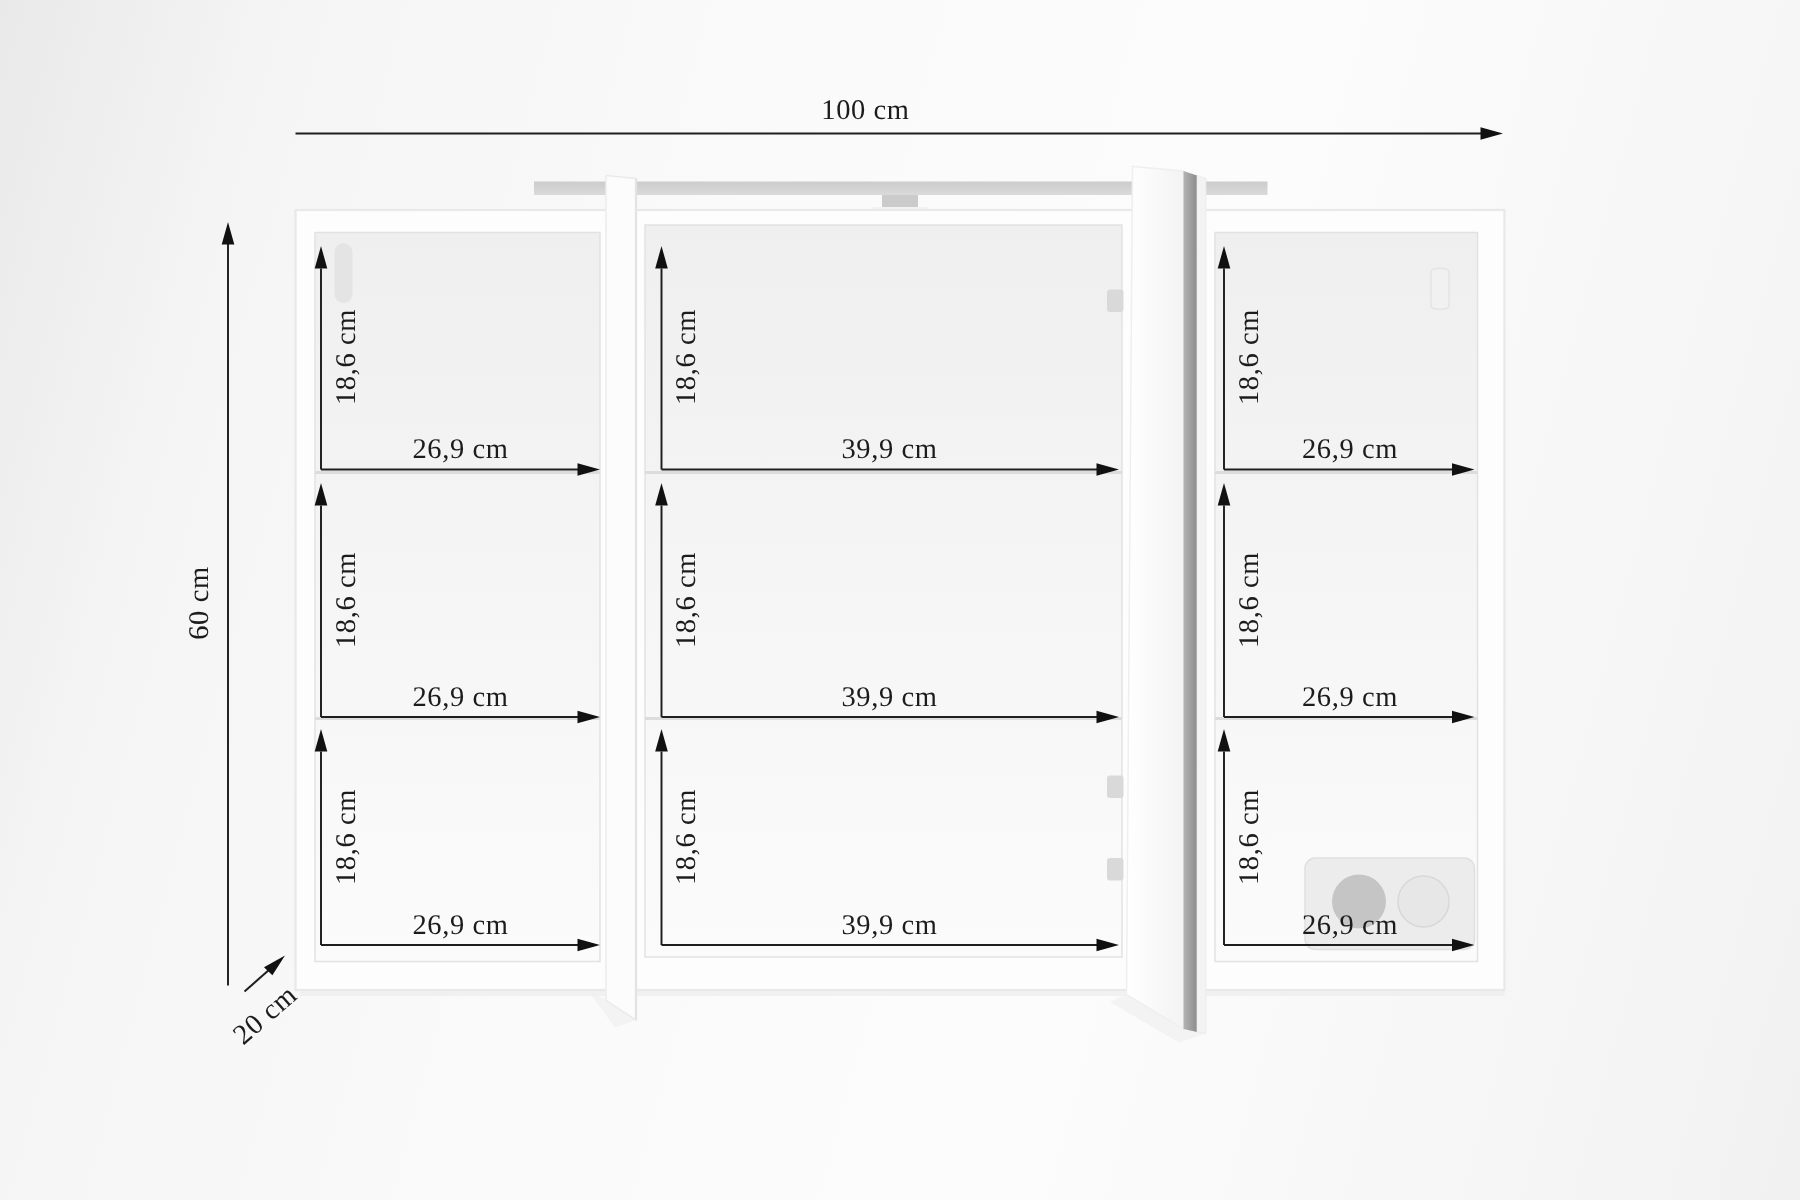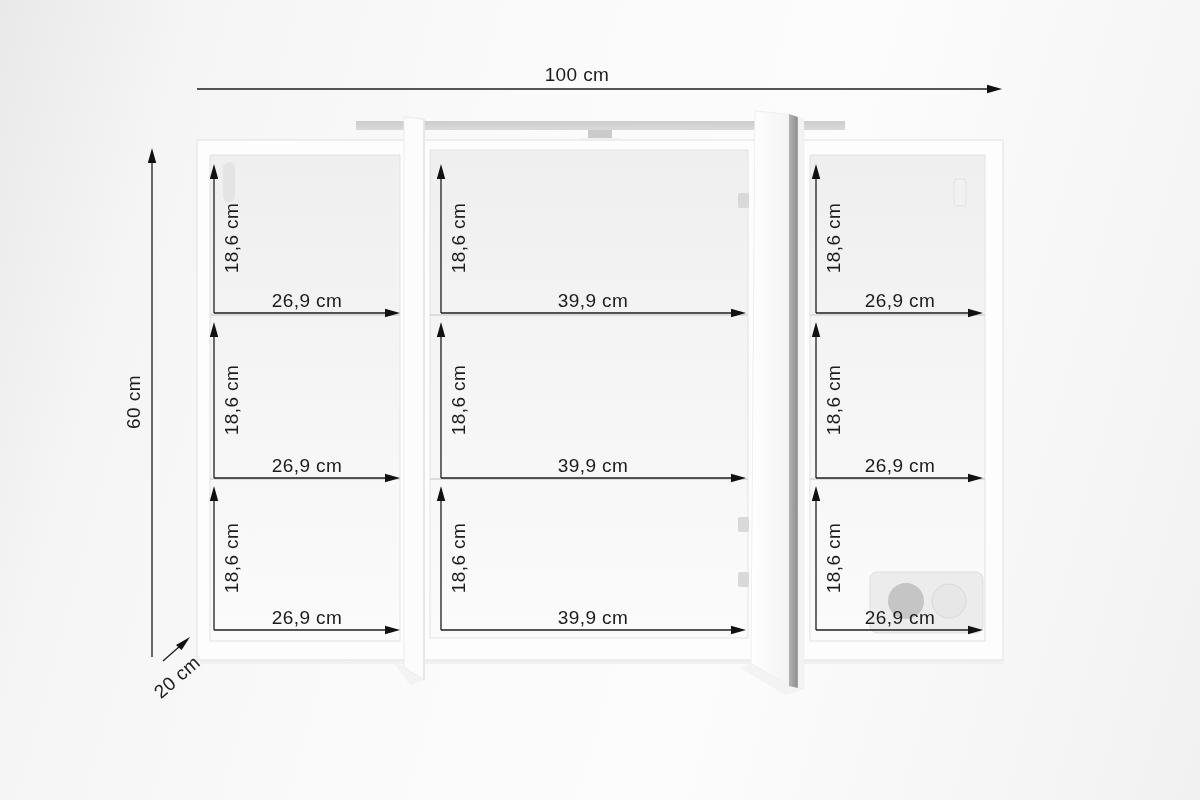--- a/index.html
+++ b/index.html
@@ -1,21 +1,21 @@
 <!DOCTYPE html>
 <html><head>
 <meta charset="utf-8">
 <style>
   html,body{margin:0;padding:0;}
   .stage{
     position:relative;
     width:1200px;height:800px;
     overflow:hidden;
     background:linear-gradient(105deg,#e9e9e9 0%,#f5f5f5 14%,#fafafa 38%,#fcfcfc 62%,#f5f5f5 88%,#f1f1f1 100%);
-    font-family:Liberation Sans, sans-serif;
+    font-family:Liberation Serif, serif;
   }
   .stage svg{position:absolute;left:0;top:0;}
   .lbl{
     position:absolute;
     transform:translate(-50%,-50%);
     font-size:19px;
     color:#1c1c1c;
     letter-spacing:.4px;
     white-space:nowrap;
     line-height:1;

